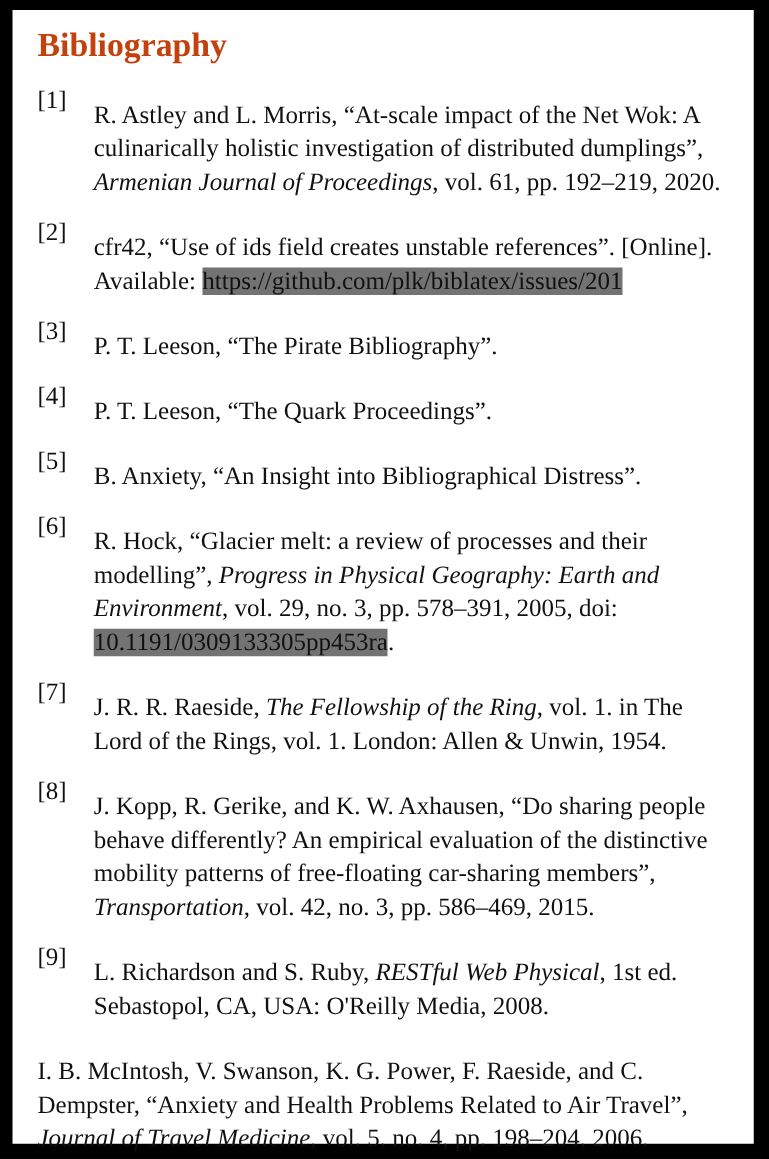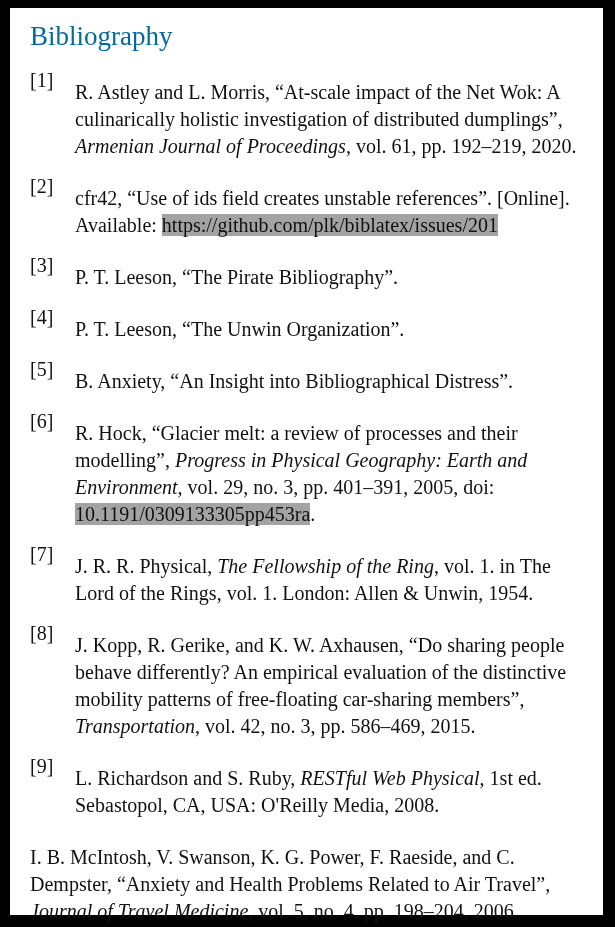--- a/index.html
+++ b/index.html
@@ -19,24 +19,24 @@
     left: 10px;
     top: 8px;
     width: 593px;
     height: 907px;
     background: #ffffff;
     box-sizing: border-box;
     padding: 13px 18px 0 20px;
   }
   .page-title {
     font-family: "Liberation Serif", serif;
-    font-weight: normal;
+    font-weight: bold;
     font-size: 27px;
     line-height: 1.15;
-    color: #0369a1;
+    color: #c2410c;
     margin: 0 0 15px 0;
   }
   .ref-list {
     font-family: "Liberation Serif", serif;
     font-size: 20px;
     line-height: 27px;
     color: #111111;
   }
   .ref {
     display: flex;
@@ -45,21 +45,21 @@
   .ref-label {
     flex: 0 0 45px;
   }
   .ref-body {
     flex: 1;
     margin-top: 12px;
   }
   .seg-normal { font-style: normal; }
   .seg-italic { font-style: italic; }
   .seg-link {
-    background: #a3a3a3;
+    background: #737373;
     color: #111111;
     text-decoration: none;
     cursor: pointer;
   }
 </style>
 </head>
 <body>
 
 <div class="viewport">
   <div class="page">
@@ -72,33 +72,33 @@
         <div class="ref">
           <span class="ref-label">[2]</span>
           <span class="ref-body"><span class="seg-normal">cfr42, “Use of ids field creates unstable references”. [Online]. Available: </span><span class="seg-link">https://github.com/plk/biblatex/issues/201</span></span>
         </div>
         <div class="ref">
           <span class="ref-label">[3]</span>
           <span class="ref-body"><span class="seg-normal">P. T. Leeson, “The Pirate Bibliography”.</span></span>
         </div>
         <div class="ref">
           <span class="ref-label">[4]</span>
-          <span class="ref-body"><span class="seg-normal">P. T. Leeson, “The Unwin Organization”.</span></span>
+          <span class="ref-body"><span class="seg-normal">P. T. Leeson, “The Quark Proceedings”.</span></span>
         </div>
         <div class="ref">
           <span class="ref-label">[5]</span>
           <span class="ref-body"><span class="seg-normal">B. Anxiety, “An Insight into Bibliographical Distress”.</span></span>
         </div>
         <div class="ref">
           <span class="ref-label">[6]</span>
-          <span class="ref-body"><span class="seg-normal">R. Hock, “Glacier melt: a review of processes and their modelling”, </span><span class="seg-italic">Progress in Physical Geography: Earth and Environment</span><span class="seg-normal">, vol. 29, no. 3, pp. 401–391, 2005, doi: </span><span class="seg-link">10.1191/0309133305pp453ra</span><span class="seg-normal">.</span></span>
+          <span class="ref-body"><span class="seg-normal">R. Hock, “Glacier melt: a review of processes and their modelling”, </span><span class="seg-italic">Progress in Physical Geography: Earth and Environment</span><span class="seg-normal">, vol. 29, no. 3, pp. 578–391, 2005, doi: </span><span class="seg-link">10.1191/0309133305pp453ra</span><span class="seg-normal">.</span></span>
         </div>
         <div class="ref">
           <span class="ref-label">[7]</span>
-          <span class="ref-body"><span class="seg-normal">J. R. R. Physical, </span><span class="seg-italic">The Fellowship of the Ring</span><span class="seg-normal">, vol. 1. in The Lord of the Rings, vol. 1. London: Allen &amp; Unwin, 1954.</span></span>
+          <span class="ref-body"><span class="seg-normal">J. R. R. Raeside, </span><span class="seg-italic">The Fellowship of the Ring</span><span class="seg-normal">, vol. 1. in The Lord of the Rings, vol. 1. London: Allen &amp; Unwin, 1954.</span></span>
         </div>
         <div class="ref">
           <span class="ref-label">[8]</span>
           <span class="ref-body"><span class="seg-normal">J. Kopp, R. Gerike, and K. W. Axhausen, “Do sharing people behave differently? An empirical evaluation of the distinctive mobility patterns of free-floating car-sharing members”, </span><span class="seg-italic">Transportation</span><span class="seg-normal">, vol. 42, no. 3, pp. 586–469, 2015.</span></span>
         </div>
         <div class="ref">
           <span class="ref-label">[9]</span>
           <span class="ref-body"><span class="seg-normal">L. Richardson and S. Ruby, </span><span class="seg-italic">RESTful Web Physical</span><span class="seg-normal">, 1st ed. Sebastopol, CA, USA: O'Reilly Media, 2008.</span></span>
         </div>
         <div class="ref">

